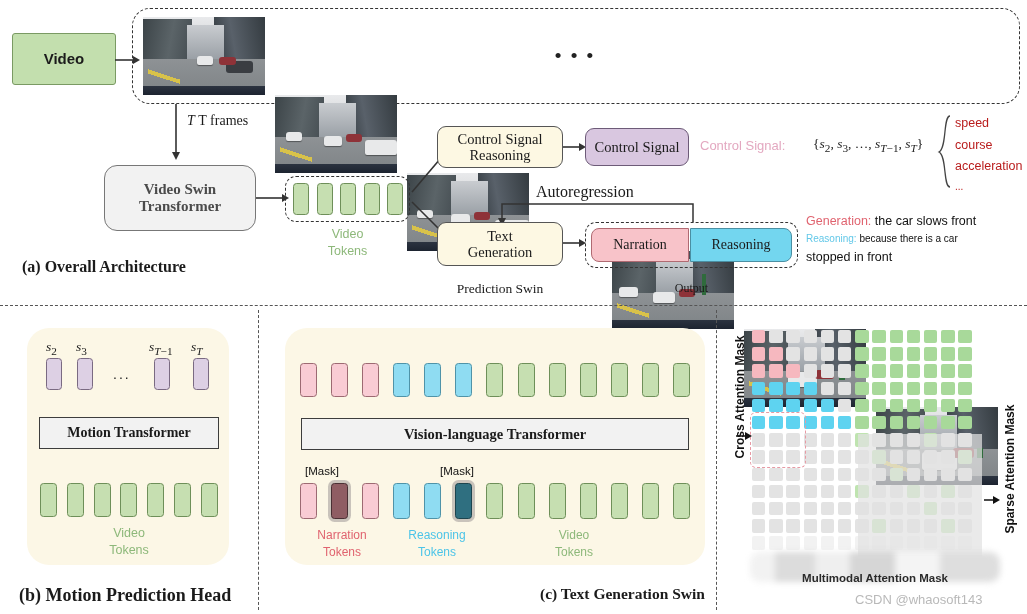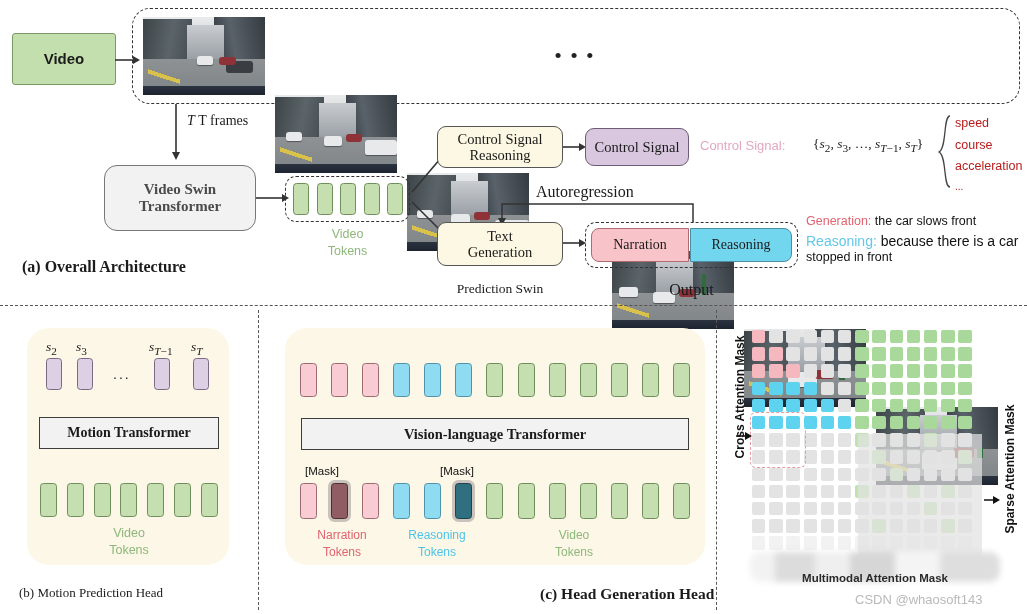--- a/index.html
+++ b/index.html
@@ -260,30 +260,30 @@
   <span>Narration</span>
 </div>
 <div class="abs box bluebox" style="left:690px;top:228px;width:102px;height:34px;font-size:14px;border-radius:0 8px 8px 0;">
   <span>Reasoning</span>
 </div>
 
 <div class="abs sans" style="left:806px;top:212px;font-size:12.5px;line-height:1.5;white-space:nowrap;">
   <span style="color:#e0636f;">Generation:</span>
   <span style="color:#111;">the car slows front</span>
 </div>
-<div class="abs sans" style="left:806px;top:231px;font-size:14px;line-height:1.5;white-space:nowrap;">
+<div class="abs sans" style="left:806px;top:231px;font-size:10px;line-height:1.5;white-space:nowrap;">
   <span style="color:#63c8e8;">Reasoning:</span>
   <span style="color:#111;">because there is a car</span>
 </div>
 <div class="abs sans" style="left:806px;top:250px;font-size:12.5px;color:#111;">
   <span>stopped in front</span>
 </div>
 
 <div class="abs serif" style="left:437px;top:281px;width:126px;text-align:center;font-size:13.5px;">Prediction Swin</div>
-<div class="abs serif" style="left:585px;top:281px;width:213px;text-align:center;font-size:16px;">Output</div>
+<div class="abs serif" style="left:585px;top:281px;width:213px;text-align:center;font-size:12px;">Output</div>
 
 <div class="abs serif" style="left:22px;top:258px;font-size:16px;font-weight:bold;">(a) Overall Architecture</div>
 
 <div class="abs hdiv" style="left:0px;top:305px;width:1027px;height:0;"></div>
 <div class="abs vdiv" style="left:258px;top:310px;width:0;height:300px;"></div>
 <div class="abs vdiv" style="left:716px;top:310px;width:0;height:300px;"></div>
 
 <div class="abs cream" style="left:27px;top:328px;width:202px;height:237px;"></div>
 
 <div class="abs serif" style="left:46px;top:339px;font-size:13.5px;"><i>s</i><sub>2</sub></div>
@@ -309,21 +309,21 @@
   <div class="tok green" style="width:17px;height:34px;"></div>
   <div class="tok green" style="width:17px;height:34px;"></div>
   <div class="tok green" style="width:17px;height:34px;"></div>
   <div class="tok green" style="width:17px;height:34px;"></div>
 </div>
 <div class="abs sans" style="left:40px;top:525px;width:178px;text-align:center;font-size:12.5px;color:#8db87a;line-height:1.35;">
   <div>Video</div>
   <div>Tokens</div>
 </div>
 
-<div class="abs serif" style="left:19px;top:585px;font-size:13px;font-weight:normal;">(b) Motion Prediction Head</div>
+<div class="abs serif" style="left:19px;top:585px;font-size:18px;font-weight:bold;">(b) Motion Prediction Head</div>
 
 <div class="abs cream" style="left:285px;top:328px;width:420px;height:237px;"></div>
 
 <div class="abs" id="panelC-top-row" style="left:300px;top:362px;width:390px;height:36px;display:flex;justify-content:space-between;align-items:center;">
     <div class="tok pink" style="width: 17px; height: 34px;"></div>
     <div class="tok pink" style="width: 17px; height: 34px;"></div>
     <div class="tok pink" style="width: 17px; height: 34px;"></div>
     <div class="tok blue" style="width: 17px; height: 34px;"></div>
     <div class="tok blue" style="width: 17px; height: 34px;"></div>
     <div class="tok blue" style="width: 17px; height: 34px;"></div>
@@ -366,21 +366,21 @@
 </div>
 <div class="abs sans" style="left:391px;top:527px;width:92px;text-align:center;font-size:12px;color:#4cc4e8;line-height:1.4;">
   <div>Reasoning</div>
   <div>Tokens</div>
 </div>
 <div class="abs sans" style="left:528px;top:527px;width:92px;text-align:center;font-size:12px;color:#8db87a;line-height:1.4;">
   <div>Video</div>
   <div>Tokens</div>
 </div>
 
-<div class="abs serif" style="left:540px;top:585px;font-size:15.5px;font-weight:bold;">(c) Head Generation Head</div>
+<div class="abs serif" style="left:540px;top:585px;font-size:15.5px;font-weight:bold;">(c) Text Generation Swin</div>
 
 <div class="abs" id="mask-grid" style="left:752px;top:330px;width:230px;height:230px;">
     <div class="cell c-pink" style="left: 0px; top: 0px; width: 13.4px; height: 13.4px;"></div>
     <div class="cell c-grey" style="left: 17.2px; top: 0px; width: 13.4px; height: 13.4px;"></div>
     <div class="cell c-grey" style="left: 34.4px; top: 0px; width: 13.4px; height: 13.4px;"></div>
     <div class="cell c-grey" style="left: 51.6px; top: 0px; width: 13.4px; height: 13.4px;"></div>
     <div class="cell c-grey" style="left: 68.8px; top: 0px; width: 13.4px; height: 13.4px;"></div>
     <div class="cell c-grey" style="left: 86px; top: 0px; width: 13.4px; height: 13.4px;"></div>
     <div class="cell c-green" style="left: 103.2px; top: 0px; width: 13.4px; height: 13.4px;"></div>
     <div class="cell c-green" style="left: 120.4px; top: 0px; width: 13.4px; height: 13.4px;"></div>

